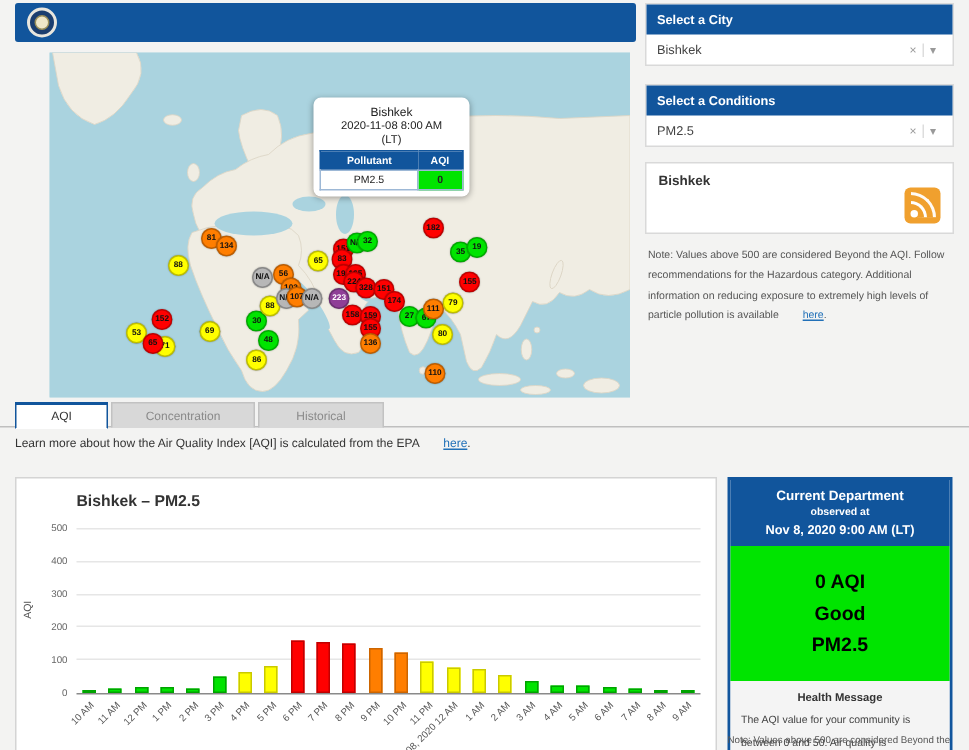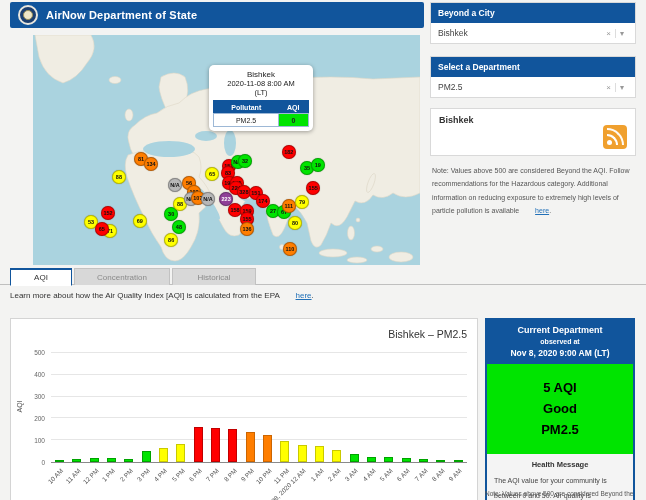--- a/index.html
+++ b/index.html
@@ -63,22 +63,22 @@
   .tab.active { background:#fff; color:#333; border:1px solid #11559c; border-bottom:1px solid #fff;
     border-top-width:2px; height:18px; z-index:2; }
   #tab-aqi { left:10px; width:62px; }
   #tab-conc { left:74px; width:96px; }
   #tab-hist { left:172px; width:84px; }
   #learn-more { left:10px; top:291px; font-size:8px; color:#333; }
 
   
   #chart-panel { left:10px; top:318px; width:468px; height:200px; background:#fff;
     border:1px solid #d4d4d4; }
-  #chart-title { position:absolute; left:40px; top:9px; width:416px; text-align:right;
-    font-size:10.5px; font-weight:normal; color:#333; }
+  #chart-title { position:absolute; left:40px; top:9px; width:416px; text-align:left;
+    font-size:10.5px; font-weight:bold; color:#333; }
   #ylab { position:absolute; left:2px; top:84px; font-size:7px; color:#555;
     transform:rotate(-90deg); }
   #plot { position:absolute; left:40px; top:34px; width:416px; height:110px;
     border-bottom:1px solid #8a8a8a; }
   .gridline { position:absolute; left:0; width:100%; height:1px; background:#e6e6e6; }
   .ytick { position:absolute; width:26px; text-align:right; font-size:6.5px; color:#666; }
   #bars { position:absolute; left:0; bottom:0; width:100%; height:100%;
     display:flex; align-items:flex-end; }
   .barcell { flex:1; display:flex; justify-content:center; align-items:flex-end; height:100%; }
   .bar { width:9px; border-style:solid; border-width:1px; }
@@ -100,21 +100,20 @@
   #cc-health .hb { margin-top:5px; font-size:7px; color:#444; line-height:2.1; }
   #cc-note { left:485px; top:490px; width:150px; font-size:6.5px; color:#555; }
 </style>
 </head>
 <body>
 
 <div class="abs" id="app-header">
   <div class="seal">
       <div class="inner"></div>
     </div>
-  <div class="title">AirNow Department of State</div>
 </div>
 
 <div class="abs" id="map">
   <svg width="387" height="230" viewBox="0 0 387 230">
     <rect x="0" y="0" width="387" height="230" fill="#aad3df"></rect>
     <g fill="#f0ede3" stroke="#ddd6c6" stroke-width="0.6">
 
       <path d="M2,0 L58,0 Q66,14 54,28 Q44,44 30,48 Q12,42 6,22 Z"></path>
 
       <ellipse cx="82" cy="45" rx="6" ry="3.5"></ellipse>
@@ -207,30 +206,30 @@
       <tr>
         <td>PM2.5</td>
         <td class="aqi-val">0</td>
       </tr>
     </tbody>
       </table>
   </div>
 </div>
 
 <div class="abs side-panel" style="top:2px">
-  <div class="panel-head">Beyond a City</div>
+  <div class="panel-head">Select a City</div>
   <div class="select-box">
     <span class="val">Bishkek</span>
     <span class="x">×</span>
     <span class="caret">▾</span>
   </div>
 </div>
 
 <div class="abs side-panel" style="top:56px">
-  <div class="panel-head">Select a Department</div>
+  <div class="panel-head">Select a Conditions</div>
   <div class="select-box">
     <span class="val">PM2.5</span>
     <span class="x">×</span>
     <span class="caret">▾</span>
   </div>
 </div>
 
 <div class="abs side-panel" style="top:108px; height:48px; position:absolute;" id="feed-panel-wrap">
   <div id="feed-panel">
     <span>Bishkek</span>
@@ -426,21 +425,21 @@
     </div>
 </div>
 
 <div class="abs" id="cc-panel">
   <div id="cc-head">
     <div class="t1">Current Department</div>
     <div class="t2">observed at</div>
     <div class="t3">Nov 8, 2020 9:00 AM (LT)</div>
   </div>
   <div id="cc-status">
-    <div>5 AQI</div>
+    <div>0 AQI</div>
     <div>Good</div>
     <div>PM2.5</div>
   </div>
   <div id="cc-health">
     <div class="ht">Health Message</div>
     <div class="hb">The AQI value for your community is between 0 and 50. Air quality is satisfactory and poses little or no health risk.</div>
   </div>
 </div>
 
 <div class="abs" id="cc-note">Note: Values above 500 are considered Beyond the</div>

